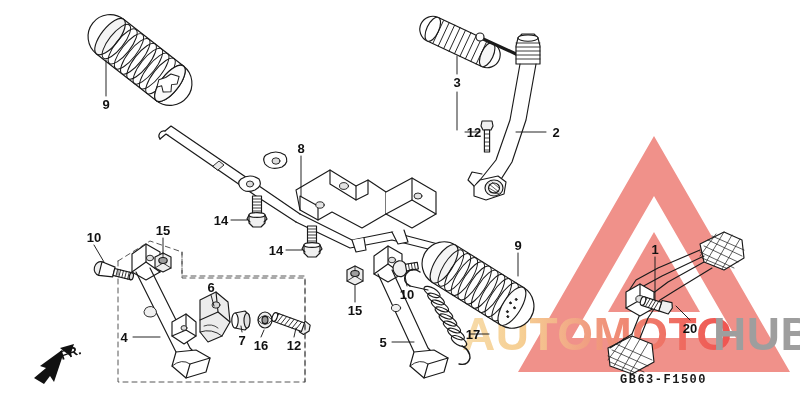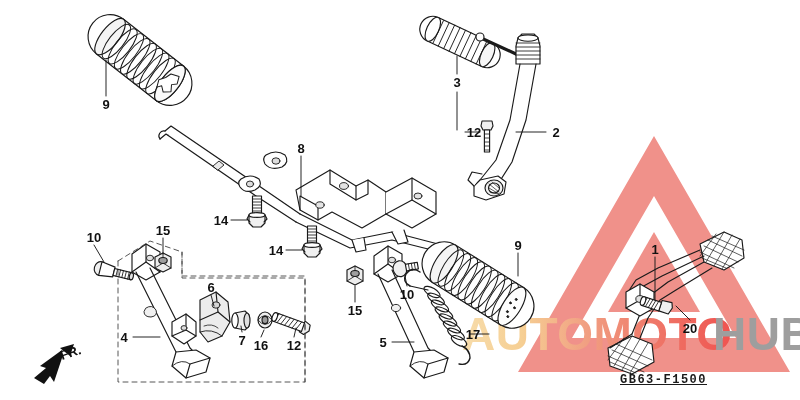--- a/index.html
+++ b/index.html
@@ -5,21 +5,21 @@
   html,body{margin:0;padding:0;background:#fff;}
   body{width:800px;height:400px;overflow:hidden;
        font-family:"Liberation Sans",sans-serif;}
   #stage{position:relative;width:800px;height:400px;background:#ffffff;overflow:hidden;}
   #art{position:absolute;inset:0;}
   #wm{position:absolute;inset:0;pointer-events:none;}
   .callout{position:absolute;font-family:"Liberation Sans",sans-serif;
            font-weight:700;color:#111;font-size:13px;line-height:1;
            transform:translate(-50%,-50%);white-space:nowrap;}
   #partno{position:absolute;left:620px;top:373px;font-family:"Liberation Mono",monospace;
-          font-size:12px;letter-spacing:1.5px;color:#1a1a1a;font-weight:700;text-decoration:underline;}
+          font-size:12px;letter-spacing:1.5px;color:#1a1a1a;font-weight:700;}
   #frlabel{position:absolute;left:60px;top:345px;font-weight:700;font-size:13px;color:#111;
            transform:rotate(-18deg);}
 </style>
 </head>
 <body>
 
 <div id="stage">
 
   <svg id="wm" viewBox="0 0 800 400">
     <defs>

